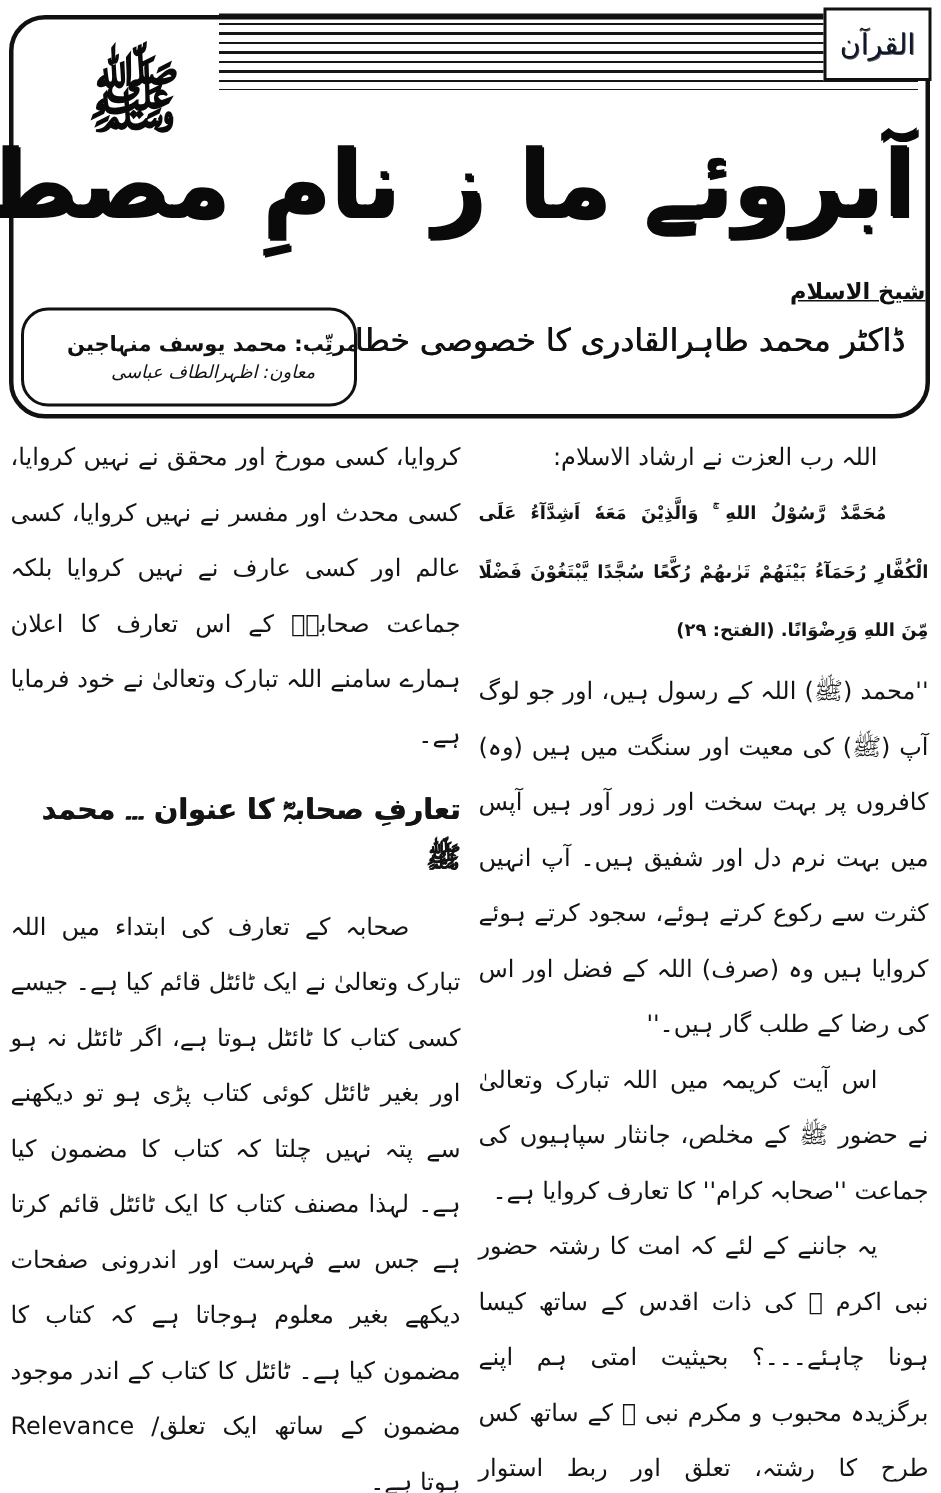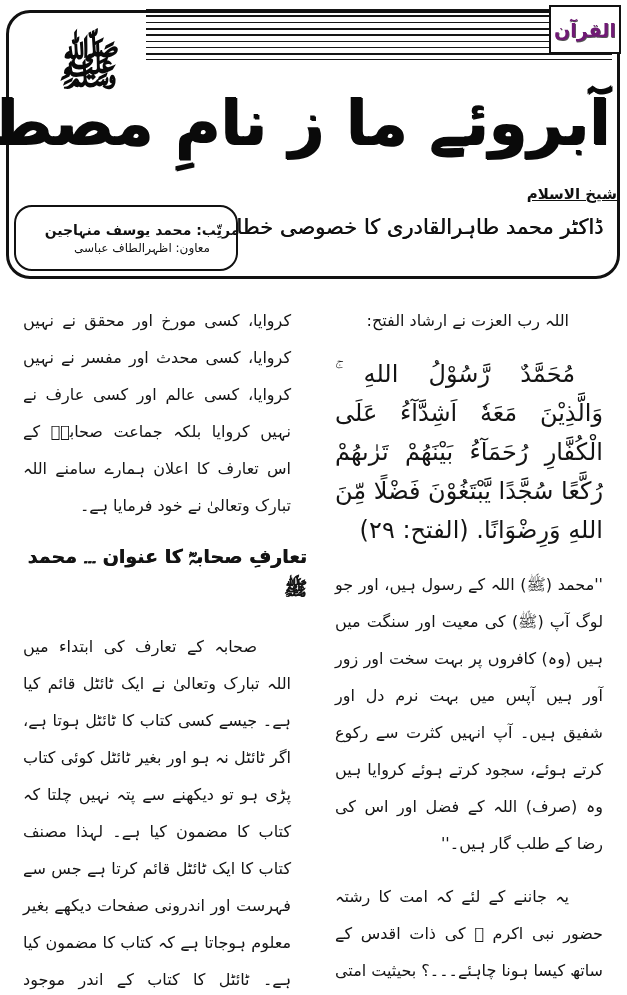--- a/index.html
+++ b/index.html
@@ -22,21 +22,21 @@
     position:absolute; left:6px; top:10px; width:608px; height:263px;
     border:3px solid #111111; border-radius:24px;
     background:transparent;
   }
   .logo-box {
     position:absolute; left:549px; top:5px; width:68px; height:45px;
     background:#ffffff; border:2.5px solid #111111;
     display:flex; align-items:center; justify-content:center;
   }
   .logo-text {
-    direction:rtl; font-weight:bold; font-size:19px; color:#701a75;
+    direction:rtl; font-weight:normal; font-size:19px; color:#0f172a;
     text-shadow:0.6px 0.6px 0 #555555;
   }
   .main-title {
     position:absolute; left:14px; top:86px; width:596px;
     direction:rtl; text-align:center; white-space:nowrap;
     font-size:62px; font-weight:bold; letter-spacing:-2px; color:#0a0a0a;
     text-shadow:1.2px 1.2px 0 #0a0a0a;
   }
   .salawat-seal {
     position:absolute; left:58px; top:40px;
@@ -52,39 +52,39 @@
     font-size:21px; font-weight:400; letter-spacing:-0.5px;
     text-shadow:0.5px 0 0 #111111;
   }
   .byline-box {
     position:absolute; left:14px; top:205px; width:188px; height:62px;
     background:#ffffff; border:2.5px solid #111111; border-radius:18px;
     display:flex; flex-direction:column; align-items:center; justify-content:center;
     gap:3px; direction:rtl;padding-left:32px;
   }
   .byline-main { font-weight:bold; font-size:14px; white-space:nowrap; }
-  .byline-sub  { font-size:12px; white-space:nowrap; }
+  .byline-sub  { font-size:12px; white-space:nowrap;font-style:italic; }
 
   
   .col {
     position:absolute; top:286px; width:300px;
     direction:rtl; text-align:justify;
     font-size:16px; line-height:37px; color:#141414;
   }
   .col-right { left:319px; }
   .col-left  { left:7px; }
-  p.blk { margin:16px; }
+  p.blk { margin:0; }
   p.indent { text-indent:34px; }
   p.verse {
-    font-weight:normal; font-size:24px; line-height:39px;
+    font-weight:bold; font-size:12px; line-height:39px;
     text-indent:28px; margin-bottom:2px;
   }
   p.heading {
     font-weight:bold; font-size:19px; line-height:32px;
-    text-align:right; text-indent:0; margin:16px 0 24px 0;
+    text-align:right; text-indent:0; margin:16px 0 11px 0;
     letter-spacing:-0.5px; text-shadow:0.4px 0 0 #111111;
   }
 </style>
 </head>
 <body>
 
 <div class="page">
 
   <div class="rule-lines"></div>
   <div class="masthead-frame"></div>
@@ -101,23 +101,24 @@
 
   <div class="subtitle">ڈاکٹر محمد طاہرالقادری کا خصوصی خطاب</div>
 
   <div class="byline-box">
     <span class="byline-main">مرتِّب: محمد یوسف منہاجین</span>
     <span class="byline-sub">معاون: اظہرالطاف عباسی</span>
   </div>
 
   <main>
     <div class="col col-right">
-        <p class="blk indent">اللہ رب العزت نے ارشاد الفتح:</p>
+        <p class="blk indent">اللہ رب العزت نے ارشاد الاسلام:</p>
         <p class="blk verse">مُحَمَّدٌ رَّسُوْلُ اللهِ ۚ وَالَّذِيْنَ مَعَهٗ اَشِدَّآءُ عَلَى الْكُفَّارِ رُحَمَآءُ بَيْنَهُمْ تَرٰىهُمْ رُكَّعًا سُجَّدًا يَّبْتَغُوْنَ فَضْلًا مِّنَ اللهِ وَرِضْوَانًا. (الفتح: ۲۹)</p>
         <p class="blk plain">''محمد (ﷺ) اللہ کے رسول ہیں، اور جو لوگ آپ (ﷺ) کی معیت اور سنگت میں ہیں (وہ) کافروں پر بہت سخت اور زور آور ہیں آپس میں بہت نرم دل اور شفیق ہیں۔ آپ انہیں کثرت سے رکوع کرتے ہوئے، سجود کرتے ہوئے کروایا ہیں وہ (صرف) اللہ کے فضل اور اس کی رضا کے طلب گار ہیں۔''</p>
+        <p class="blk indent">اس آیت کریمہ میں اللہ تبارک وتعالیٰ نے حضور ﷺ کے مخلص، جانثار سپاہیوں کی جماعت ''صحابہ کرام'' کا تعارف کروایا ہے۔</p>
         <p class="blk indent">یہ جاننے کے لئے کہ امت کا رشتہ حضور نبی اکرم ﷺ کی ذات اقدس کے ساتھ کیسا ہونا چاہئے۔۔۔؟ بحیثیت امتی ہم اپنے برگزیدہ محبوب و مکرم نبی ﷺ کے ساتھ کس طرح کا رشتہ، تعلق اور ربط استوار کریں۔۔۔ یہ وہ مضمون ہے جو قرآن پاک میں صحابہ کرامؓ کے کروائے گئے تعارف سے ہمیں معلوم ہوتا ہے۔ صحابہ کا یہ تعارف کسی دوسرے صحابی نے نہیں کرایا، تابعین نے نہیں</p>
       </div>
     <div class="col col-left">
         <p class="blk plain">کروایا، کسی مورخ اور محقق نے نہیں کروایا، کسی محدث اور مفسر نے نہیں کروایا، کسی عالم اور کسی عارف نے نہیں کروایا بلکہ جماعت صحابہؓ کے اس تعارف کا اعلان ہمارے سامنے اللہ تبارک وتعالیٰ نے خود فرمایا ہے۔</p>
         <p class="blk heading">تعارفِ صحابہؓ کا عنوان ۔۔۔ محمد ﷺ</p>
         <p class="blk indent">صحابہ کے تعارف کی ابتداء میں اللہ تبارک وتعالیٰ نے ایک ٹائٹل قائم کیا ہے۔ جیسے کسی کتاب کا ٹائٹل ہوتا ہے، اگر ٹائٹل نہ ہو اور بغیر ٹائٹل کوئی کتاب پڑی ہو تو دیکھنے سے پتہ نہیں چلتا کہ کتاب کا مضمون کیا ہے۔ لہذا مصنف کتاب کا ایک ٹائٹل قائم کرتا ہے جس سے فہرست اور اندرونی صفحات دیکھے بغیر معلوم ہوجاتا ہے کہ کتاب کا مضمون کیا ہے۔ ٹائٹل کا کتاب کے اندر موجود مضمون کے ساتھ ایک تعلق/ Relevance ہوتا ہے۔</p>
       </div>
   </main>
 
 </div>

